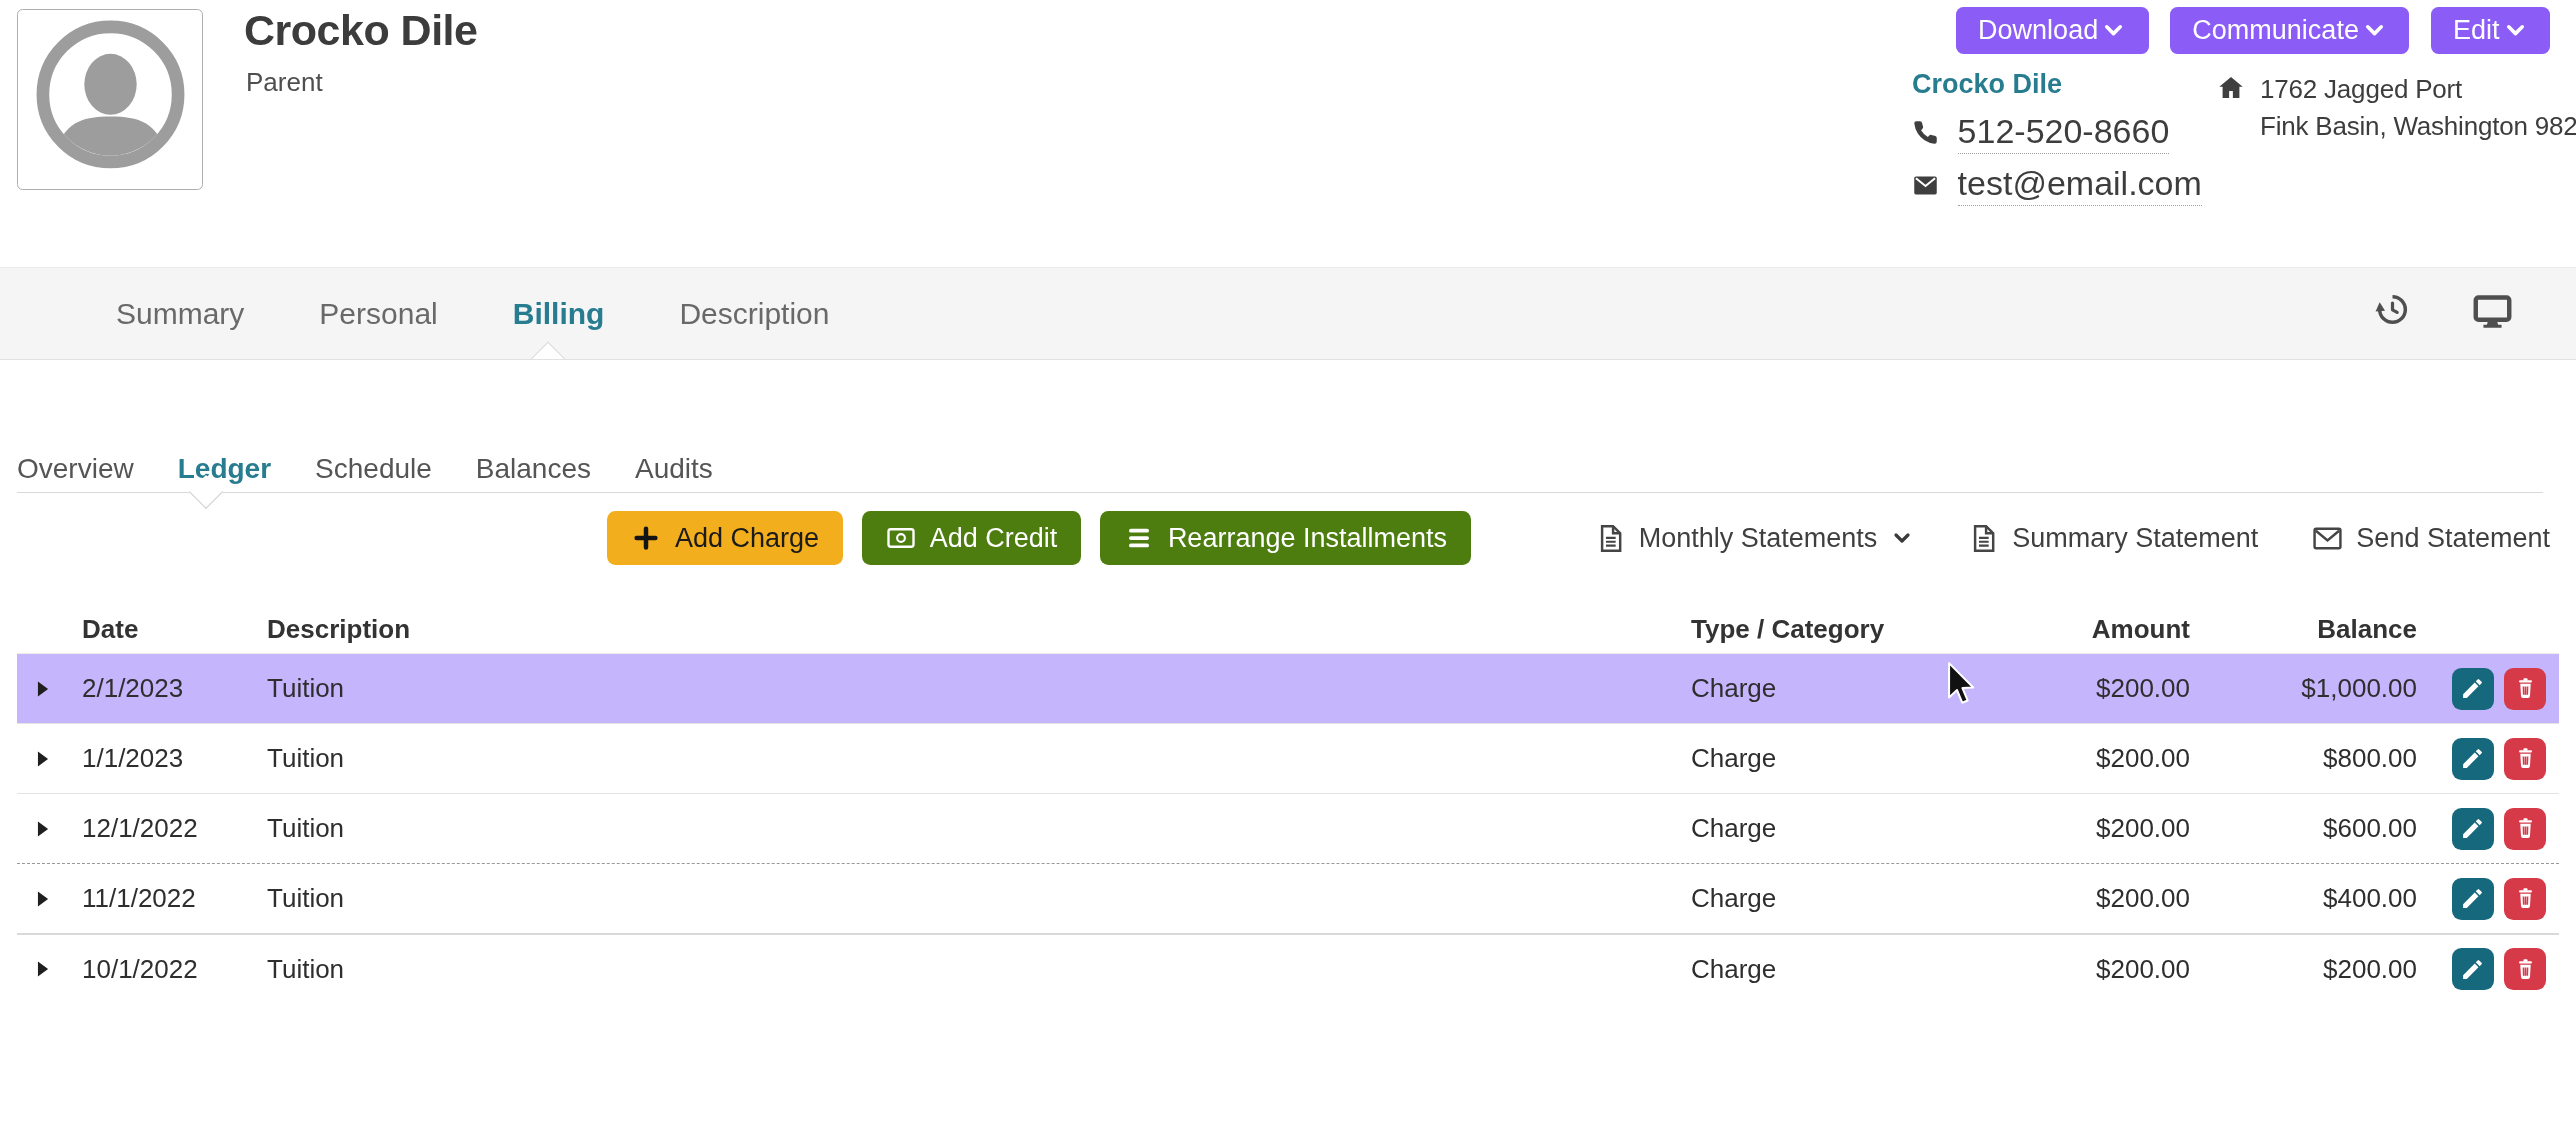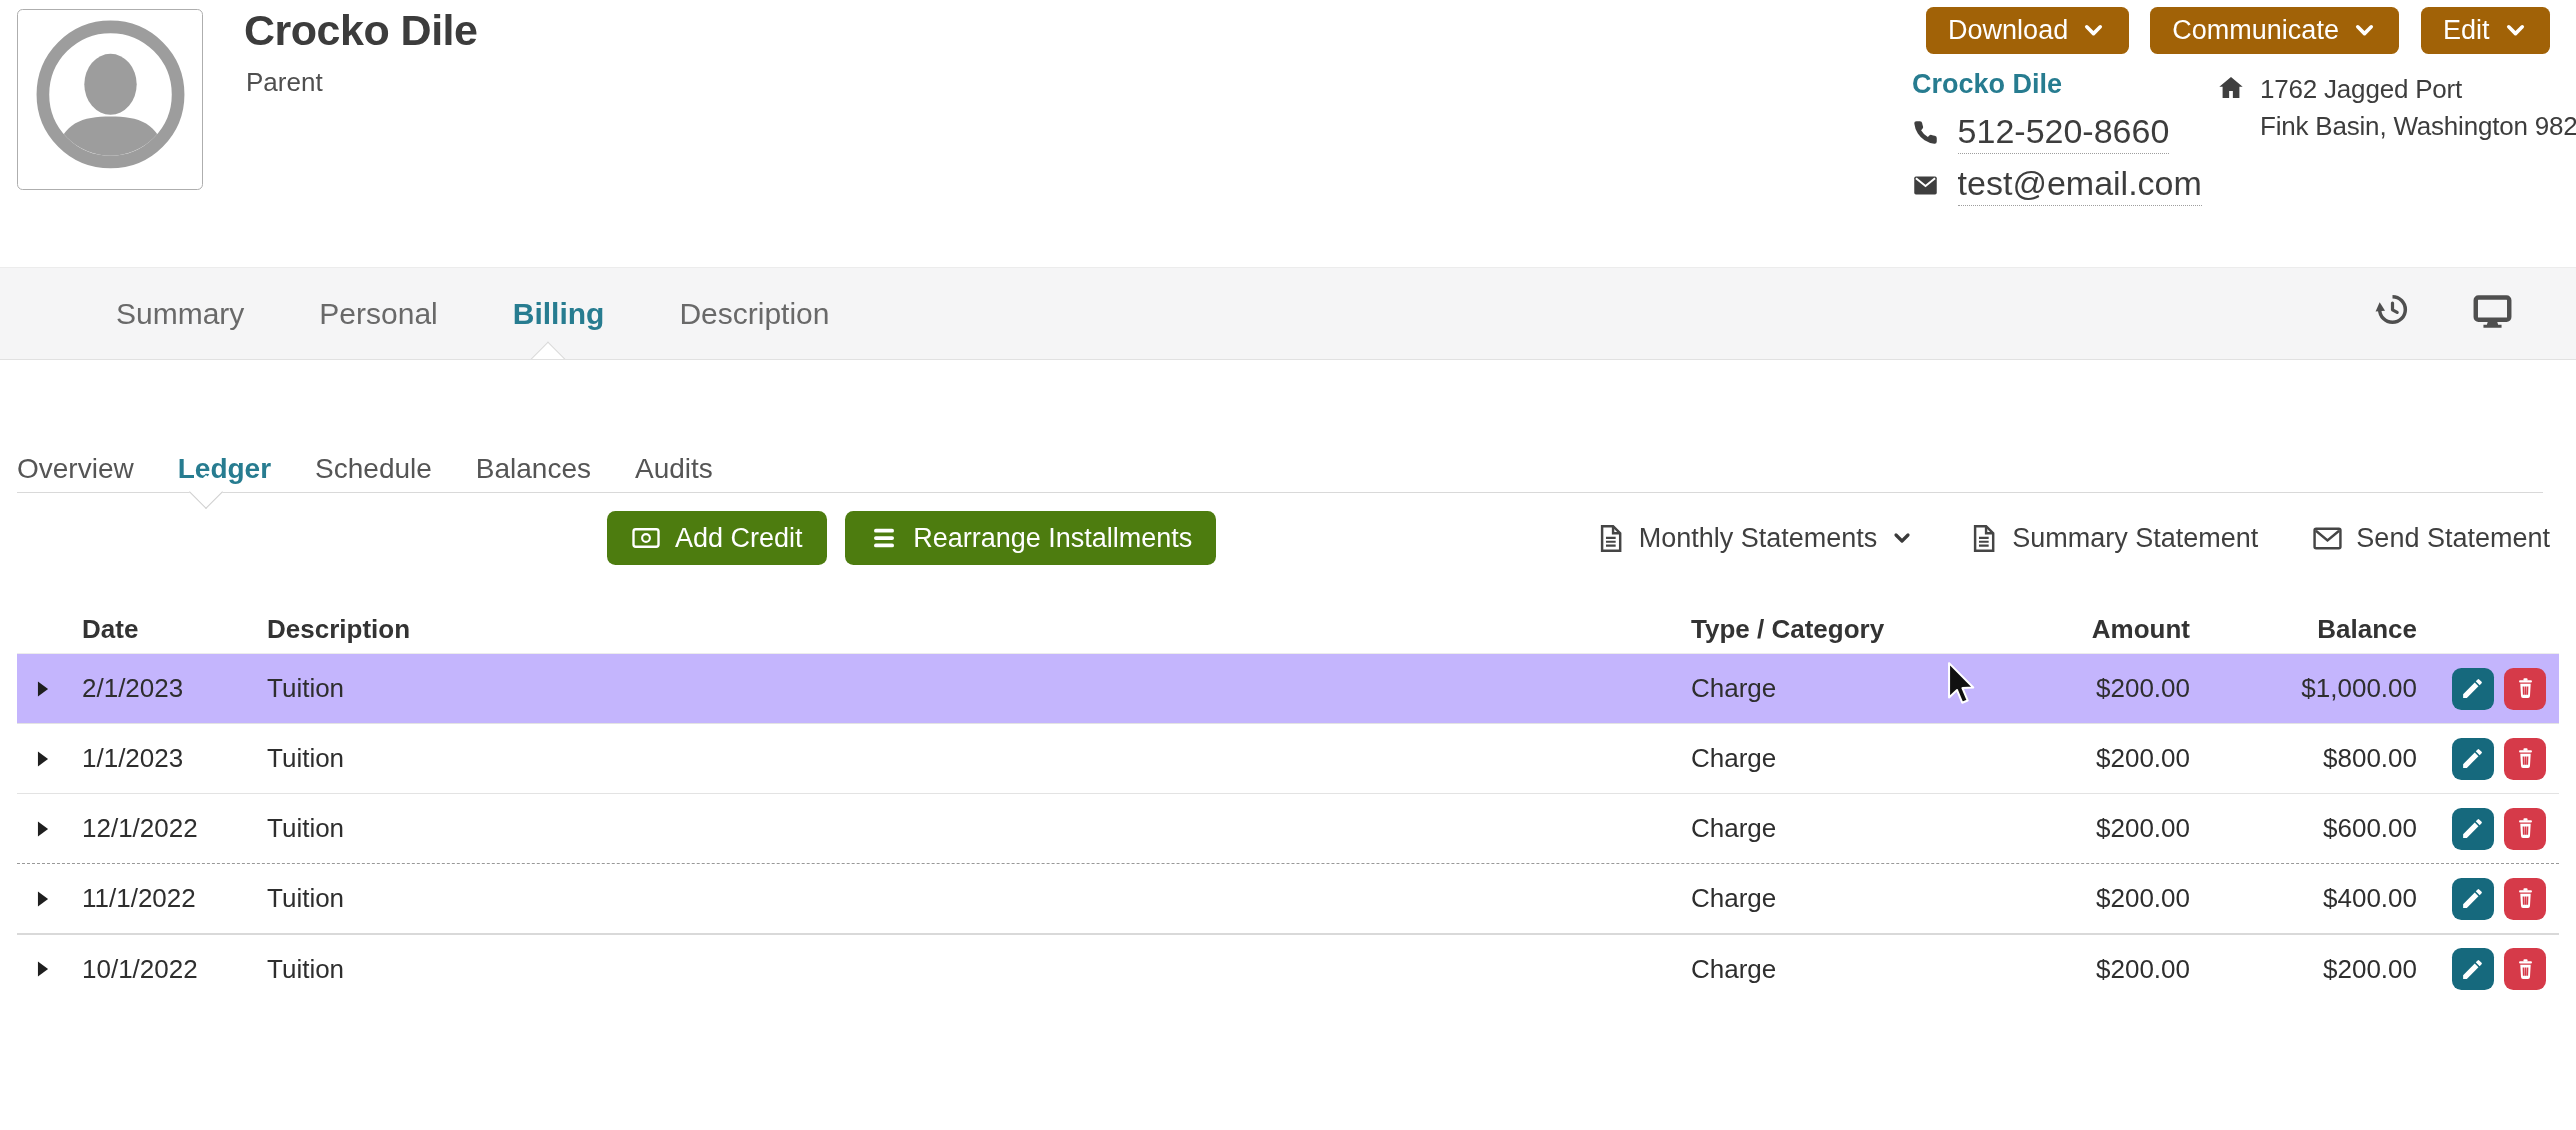--- a/index.html
+++ b/index.html
@@ -7,22 +7,22 @@
   body { font-family:"Liberation Sans", sans-serif; }
   #app { position:relative; width:2576px; height:1131px; background:#fff; overflow:hidden; }
 
   
   .avatar-box { position:absolute; left:17px; top:9.3px; width:186px; height:181px; background:#fff;
     border:1.9px solid #aeaeae; border-radius:5.6px; display:flex; align-items:center; justify-content:center; }
   .page-title { position:absolute; left:244px; top:5.6px; font-size:43px; font-weight:700; color:#3c3c3c; letter-spacing:-0.5px; }
   .page-role  { position:absolute; left:246px; top:67px; font-size:26px; color:#4f4f4f; }
 
   .header-actions { position:absolute; top:6.5px; right:26px; display:flex; gap:21.4px; }
-  .hbtn { height:47px; padding:0 22.4px; background:#a16207; border:none; border-radius:7.5px; color:#fff;
-    font-size:27px; font-family:inherit; display:flex; align-items:center; gap:13px; cursor:pointer;justify-content:flex-end; }
+  .hbtn { height:47px; padding:0 22.4px; background:#8b5cf6; border:none; border-radius:7.5px; color:#fff;
+    font-size:27px; font-family:inherit; display:flex; align-items:center; gap:3px; cursor:pointer;justify-content:flex-end; }
   .hbtn svg { width:25px; height:25px; }
 
   .contact-left { position:absolute; left:1912px; top:69px; }
   .contact-name { display:inline-block; font-size:27px; font-weight:700; color:#277c90; margin-bottom:12px; cursor:pointer; }
   .contact-row { display:flex; align-items:center; gap:18.6px; margin-bottom:10.2px; font-size:34px; color:#3d3d3d; }
   .contact-row svg { width:27px; height:27px; flex:0 0 auto; }
   .dotted { border-bottom:1.9px dotted #9f9f9f; padding-bottom:1.9px; cursor:pointer; }
 
   .address { position:absolute; left:2217px; top:71px; display:flex; gap:15px; font-size:26px; color:#3d3d3d; }
   .address svg { width:28px; height:28px; margin-top:2.8px; }
@@ -170,20 +170,26 @@
     <span class="subtab active">Ledger</span>
     <span class="subtab">Schedule</span>
     <span class="subtab">Balances</span>
     <span class="subtab">Audits</span>
   </div>
   <div class="subtab-line">
     <div class="notch-down"></div>
   </div>
 
   <div class="toolbar">
+    <button class="tbtn charge">
+      <svg viewBox="0 0 24 24">
+          <path d="M12 4.5 v15 M4.5 12 h15" stroke="#141414" stroke-width="3.6" stroke-linecap="round"></path>
+        </svg>
+      <span>Add Charge</span>
+    </button>
     <button class="tbtn green">
       <svg viewBox="0 0 24 24">
           <rect x="2" y="5" width="20" height="14" rx="1.8" fill="none" stroke="#fff" stroke-width="1.9"></rect>
           <circle cx="12" cy="12" r="3.1" fill="none" stroke="#fff" stroke-width="1.7"></circle>
         </svg>
       <span>Add Credit</span>
     </button>
     <button class="tbtn green">
       <svg viewBox="0 0 24 24">
           <g fill="#fff">

